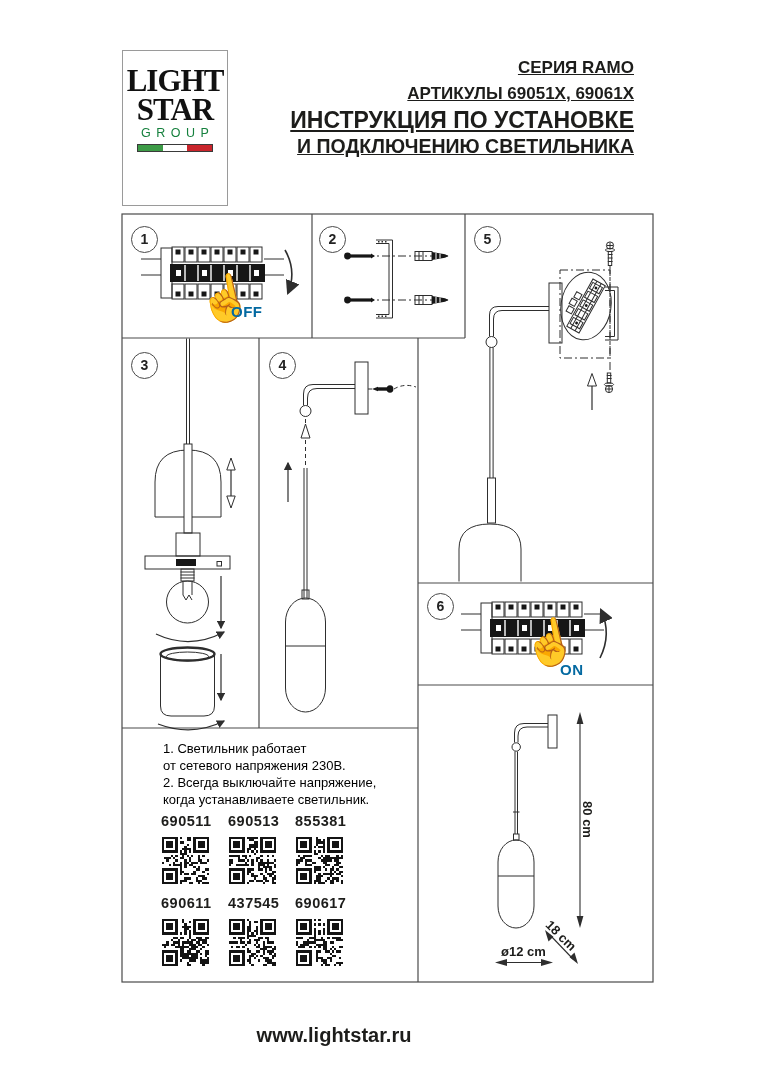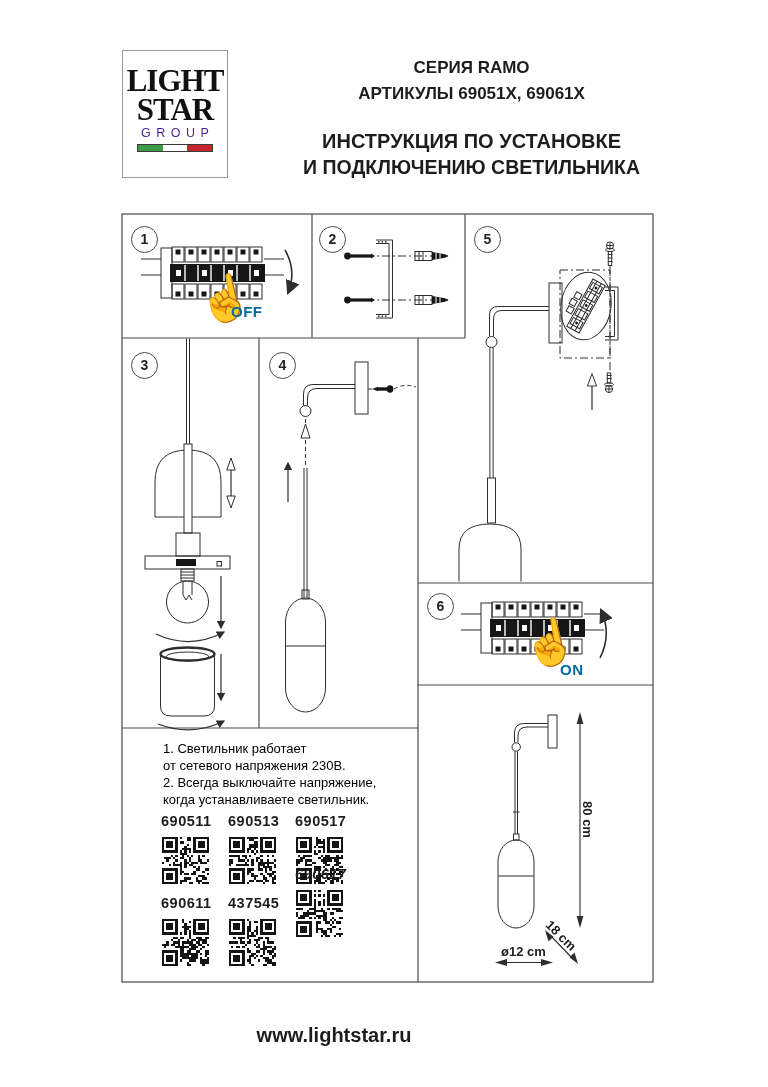--- a/index.html
+++ b/index.html
@@ -4,32 +4,32 @@
 <style>
   html,body{margin:0;padding:0;background:#e8e8e8;}
   .page{
     position:relative;width:768px;height:1087px;background:#ffffff;
     font-family:"Liberation Sans", sans-serif;color:#1d1d1b;overflow:hidden;
     margin:0 auto;
   }
   .abs{position:absolute;}
   
   .logo-box{
-    left:122px;top:50px;width:106px;height:128px;border:1.5px solid #9a9a9a;
+    left:122px;top:50px;width:106px;height:156px;border:1.5px solid #9a9a9a;
     box-sizing:border-box;text-align:center;background:#fff;
   }
   .logo-word{font-family:"Liberation Serif", serif;font-weight:bold;font-size:31px;
     line-height:29px;letter-spacing:-1px;color:#111;transform:scaleY(1.05);}
   .logo-word.first{margin-top:14px;}
-  .logo-group{font-size:12.5px;letter-spacing:5.5px;color:#4c1d95;margin-top:3px;text-indent:5.5px;}
+  .logo-group{font-size:12.5px;letter-spacing:5.5px;color:#15803d;margin-top:3px;text-indent:5.5px;}
   .logo-flag{width:76px;height:8px;margin:4px auto 0;border:1px solid #3a3a3a;box-sizing:border-box;}
-  .hdr-text{right:128px;top:55px;text-align:center;line-height:26px;}
+  .hdr-text{right:134px;top:55px;text-align:right;line-height:26px;text-decoration:underline;}
   .hdr-series{font-size:17px;font-weight:bold;}
   .hdr-articles{font-size:17px;font-weight:bold;}
-  .hdr-title{font-size:20px;font-weight:bold;margin-top:21px;line-height:26px;}
+  .hdr-title{font-size:23px;font-weight:bold;line-height:26px;}
   .hdr-title2{font-size:19.5px;font-weight:bold;}
   
   .step-circle{
     width:27px;height:27px;border:1.4px solid #4a4a4a;border-radius:50%;
     box-sizing:border-box;text-align:center;line-height:24px;
     font-size:14px;font-weight:bold;background:#fff;color:#222;
   }
   
   .sw-label{font-size:15px;font-weight:bold;letter-spacing:.5px;color:#0369a1;}
   .hand-icon{font-size:44px;color:#222;line-height:1;transform:rotate(-12deg);}
@@ -561,21 +561,21 @@
           <rect x="16" y="19" width="1" height="1"></rect>
           <rect x="17" y="19" width="1" height="1"></rect>
           <rect x="19" y="19" width="1" height="1"></rect>
           <rect x="8" y="20" width="1" height="1"></rect>
           <rect x="15" y="20" width="1" height="1"></rect>
           <rect x="19" y="20" width="1" height="1"></rect>
           <rect x="20" y="20" width="1" height="1"></rect>
         </svg></div>
   </div>
   <div class="abs qr-tile" style="left:295px;top:813px;">
-    <span class="qr-label">690517</span>
+    <span class="qr-label">855381</span>
     <div class="qr-img"><svg viewBox="0 0 21 21" width="100%" height="100%" fill="#141414" shape-rendering="crispEdges">
           <rect x="0" y="0" width="7" height="7"></rect>
           <rect x="1" y="1" width="5" height="5" fill="#fff"></rect>
           <rect x="2" y="2" width="3" height="3"></rect>
           <rect x="14" y="0" width="7" height="7"></rect>
           <rect x="15" y="1" width="5" height="5" fill="#fff"></rect>
           <rect x="16" y="2" width="3" height="3"></rect>
           <rect x="0" y="14" width="7" height="7"></rect>
           <rect x="1" y="15" width="5" height="5" fill="#fff"></rect>
           <rect x="2" y="16" width="3" height="3"></rect>
@@ -969,21 +969,21 @@
           <rect x="18" y="19" width="1" height="1"></rect>
           <rect x="19" y="19" width="1" height="1"></rect>
           <rect x="20" y="19" width="1" height="1"></rect>
           <rect x="10" y="20" width="1" height="1"></rect>
           <rect x="15" y="20" width="1" height="1"></rect>
           <rect x="16" y="20" width="1" height="1"></rect>
           <rect x="19" y="20" width="1" height="1"></rect>
           <rect x="20" y="20" width="1" height="1"></rect>
         </svg></div>
   </div>
-  <div class="abs qr-tile" style="left:295px;top:866px;font-style:italic;">
+  <div class="abs qr-tile" style="left:295px;top:895px;">
     <span class="qr-label">690617</span>
     <div class="qr-img"><svg viewBox="0 0 21 21" width="100%" height="100%" fill="#141414" shape-rendering="crispEdges">
           <rect x="0" y="0" width="7" height="7"></rect>
           <rect x="1" y="1" width="5" height="5" fill="#fff"></rect>
           <rect x="2" y="2" width="3" height="3"></rect>
           <rect x="14" y="0" width="7" height="7"></rect>
           <rect x="15" y="1" width="5" height="5" fill="#fff"></rect>
           <rect x="16" y="2" width="3" height="3"></rect>
           <rect x="0" y="14" width="7" height="7"></rect>
           <rect x="1" y="15" width="5" height="5" fill="#fff"></rect>

